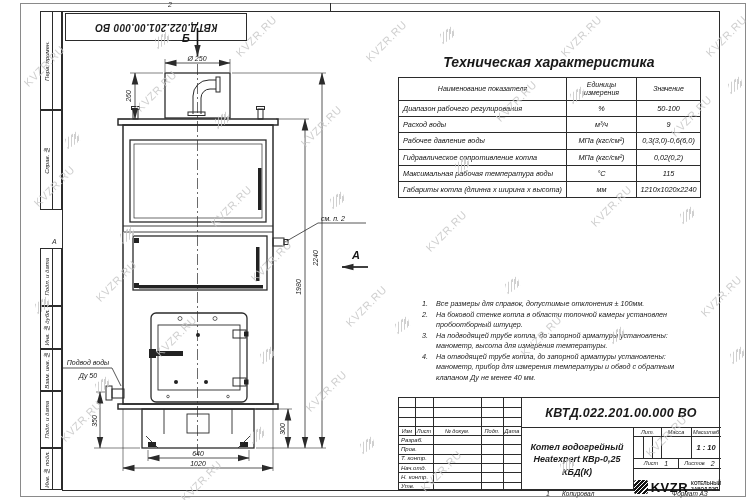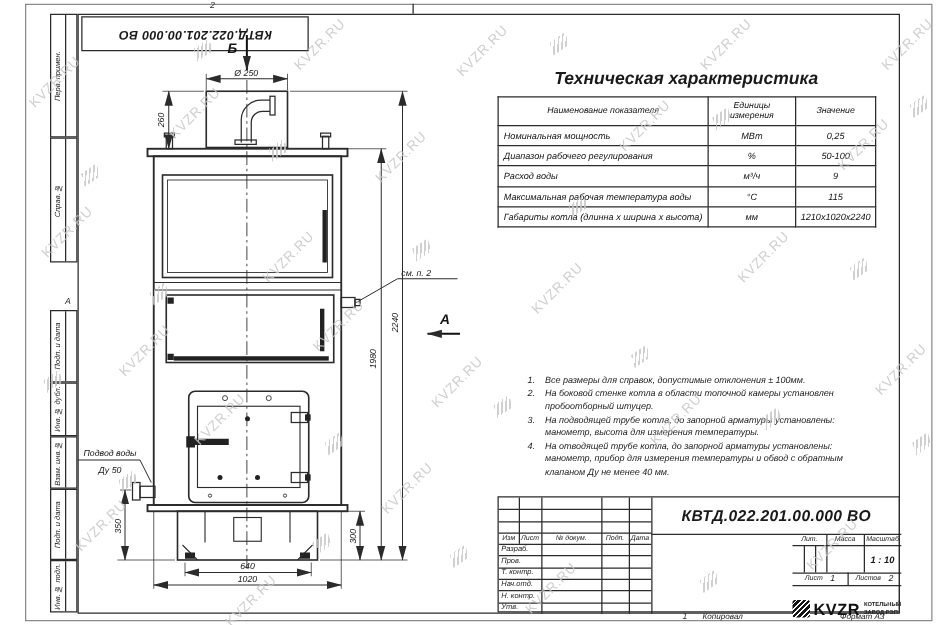--- a/index.html
+++ b/index.html
@@ -261,33 +261,38 @@
         <col style="width:70px">
         <col style="width:64px">
       </colgroup>
     <tbody>
         <tr>
       <th>Наименование показателя</th>
       <th>Единицы измерения</th>
       <th>Значение</th>
     </tr>
     <tr>
-          <td class="nm">Номинальная мощность</td>
-          <td class="ct">МВт</td>
-          <td class="ct">0,25</td>
-        </tr>
-    <tr>
           <td class="nm">Диапазон рабочего регулирования</td>
           <td class="ct">%</td>
           <td class="ct">50-100</td>
         </tr>
     <tr>
           <td class="nm">Расход воды</td>
           <td class="ct">м³/ч</td>
           <td class="ct">9</td>
+        </tr>
+    <tr>
+          <td class="nm">Рабочее давление воды</td>
+          <td class="ct">МПа (кгс/см²)</td>
+          <td class="ct">0,3(3,0)-0,6(6,0)</td>
+        </tr>
+    <tr>
+          <td class="nm">Гидравлическое сопротивление котла</td>
+          <td class="ct">МПа (кгс/см²)</td>
+          <td class="ct">0,02(0,2)</td>
         </tr>
     <tr>
           <td class="nm">Максимальная рабочая температура воды</td>
           <td class="ct">°С</td>
           <td class="ct">115</td>
         </tr>
     <tr>
           <td class="nm">Габариты котла (длинна х ширина х высота)</td>
           <td class="ct">мм</td>
           <td class="ct">1210х1020х2240</td>
@@ -329,20 +334,24 @@
 
     <div class="sig-label" style="top:38.5px">Разраб.</div>
     <div class="sig-label" style="top:47.8px">Пров.</div>
     <div class="sig-label" style="top:57.1px">Т. контр.</div>
     <div class="sig-label" style="top:66.5px">Нач.отд.</div>
     <div class="sig-label" style="top:75.8px">Н. контр.</div>
     <div class="sig-label" style="top:85.1px">Утв.</div>
 
     <div class="cellc desig" style="left:122px;top:0;width:200px;height:30px;border-bottom:1px solid #2b2b2b">КВТД.022.201.00.000 ВО</div>
 
+    <div class="cellc tb-name" style="left:122px;top:30px;width:113px;height:63px;border-right:1px solid #2b2b2b;flex-direction:column">
+      <div>Котел водогрейный</div>
+      <div>Heatexpert КВр-0,25 КБД(К)</div>
+    </div>
 
     <div class="hl" style="left:235px;top:38px;width:87px"></div>
     <div class="hl" style="left:235px;top:60px;width:87px"></div>
     <div class="hl" style="left:235px;top:70px;width:87px"></div>
     <div class="vl" style="left:262px;top:30px;height:30px"></div>
     <div class="vl" style="left:292px;top:30px;height:30px"></div>
     <div class="vl" style="left:244px;top:38px;height:22px"></div>
     <div class="vl" style="left:253px;top:38px;height:22px"></div>
     <div class="vl" style="left:279px;top:60px;height:10px"></div>
 

